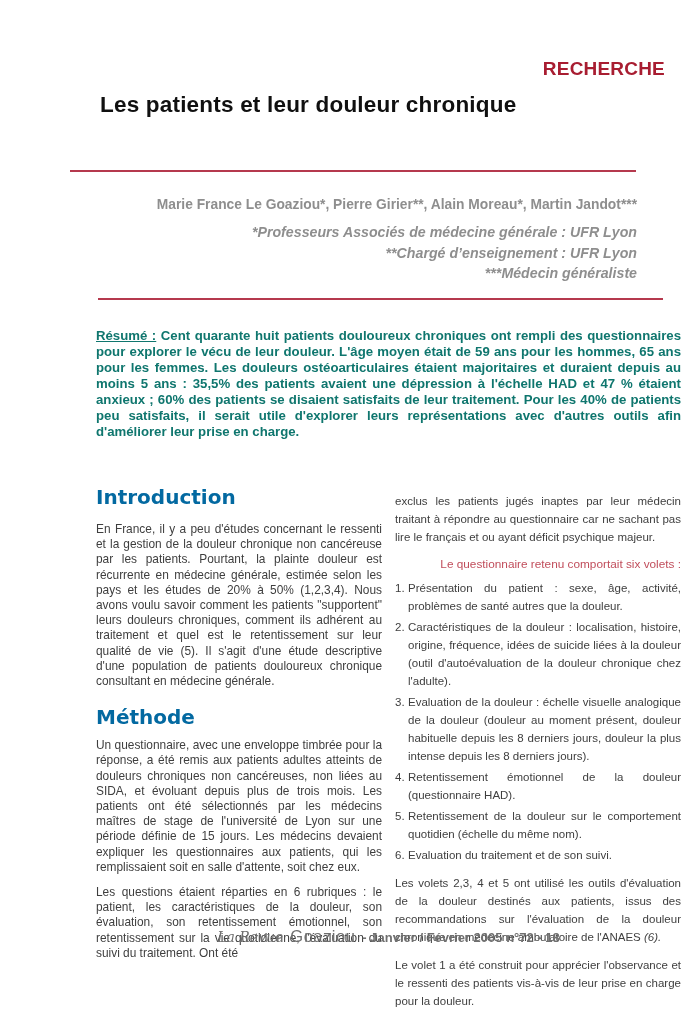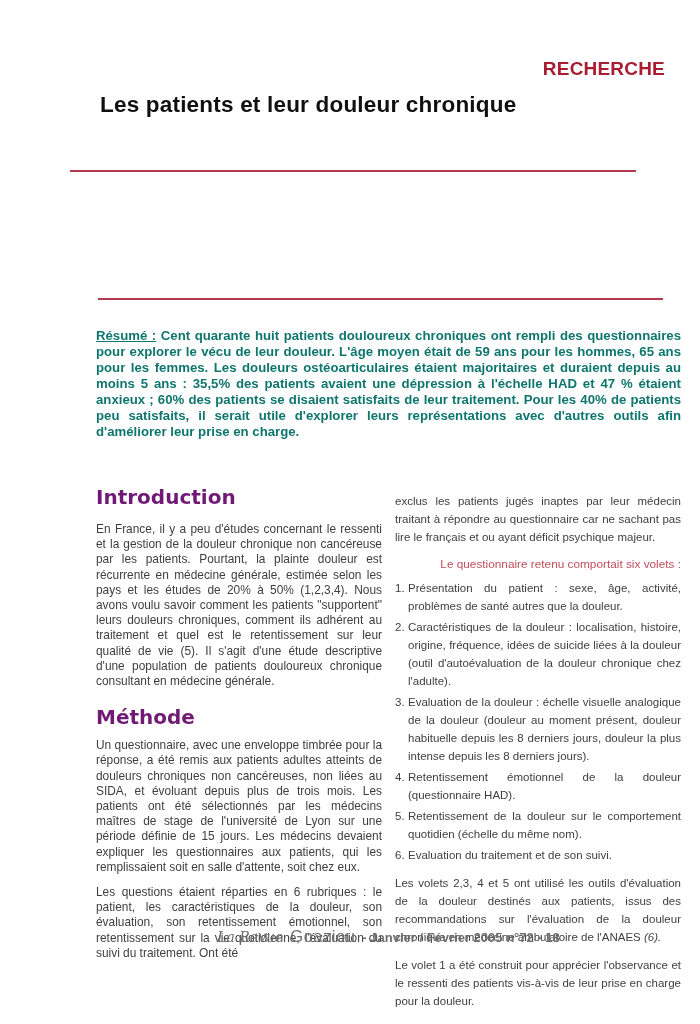--- a/index.html
+++ b/index.html
@@ -38,21 +38,21 @@
   
   .columns{
     position:absolute;top:480px;left:96px;width:585px;
     display:flex;gap:13px;
   }
   .col{width:286px;color:#3E3E3E;text-align:justify;}
   .col-left{font-size:11.9px;line-height:15.2px;}
   .col-right{font-size:11.5px;line-height:18px;}
   .section-heading{
     font-family:"DejaVu Sans","Liberation Sans",sans-serif;
-    font-size:20px;font-weight:bold;color:#701a75;
+    font-size:20px;font-weight:bold;color:#0369a1;
     text-align:left;line-height:22px;margin:0;
   }
   .h-intro{margin-top:6px;margin-bottom:14px;}
   .h-methode{margin-top:17px;margin-bottom:10px;}
   .para{margin:0;}
   .para+.para{margin-top:10px;}
   .col-right .para-first{margin-top:12px;}
   .subhead{
     color:#C14E5C;margin:9px 0 6px 0;text-align:right;font-size:11.8px;
   }
@@ -77,20 +77,26 @@
 <body>
 
 <div class="page">
 
   <div class="kicker">RECHERCHE</div>
 
   <h1 class="article-title" style="margin:0;">Les patients et leur douleur chronique</h1>
 
   <div class="rule rule-title"></div>
 
+  <div class="authors-block">
+    <p class="authors-line">Marie France Le Goaziou*, Pierre Girier**, Alain Moreau*, Martin Jandot***</p>
+    <div class="affiliation">*Professeurs Associés de médecine générale : UFR Lyon</div>
+    <div class="affiliation">**Chargé d’enseignement : UFR Lyon</div>
+    <div class="affiliation">***Médecin généraliste</div>
+  </div>
 
   <div class="rule rule-abstract"></div>
 
   <p class="abstract" style="margin:0;">
     <span class="abstract-label">Résumé :</span><span> Cent quarante huit patients douloureux chroniques ont rempli des questionnaires pour explorer le vécu de leur douleur. L'âge moyen était de 59 ans pour les hommes, 65 ans pour les femmes. Les douleurs ostéoarticulaires étaient majoritaires et duraient depuis au moins 5 ans : 35,5% des patients avaient une dépression à l'échelle HAD et 47 % étaient anxieux ; 60% des patients se disaient satisfaits de leur traitement. Pour les 40% de patients peu satisfaits, il serait utile d'explorer leurs représentations avec d'autres outils afin d'améliorer leur prise en charge.</span>
   </p>
 
   <div class="columns">
 
     <div class="col col-left">

